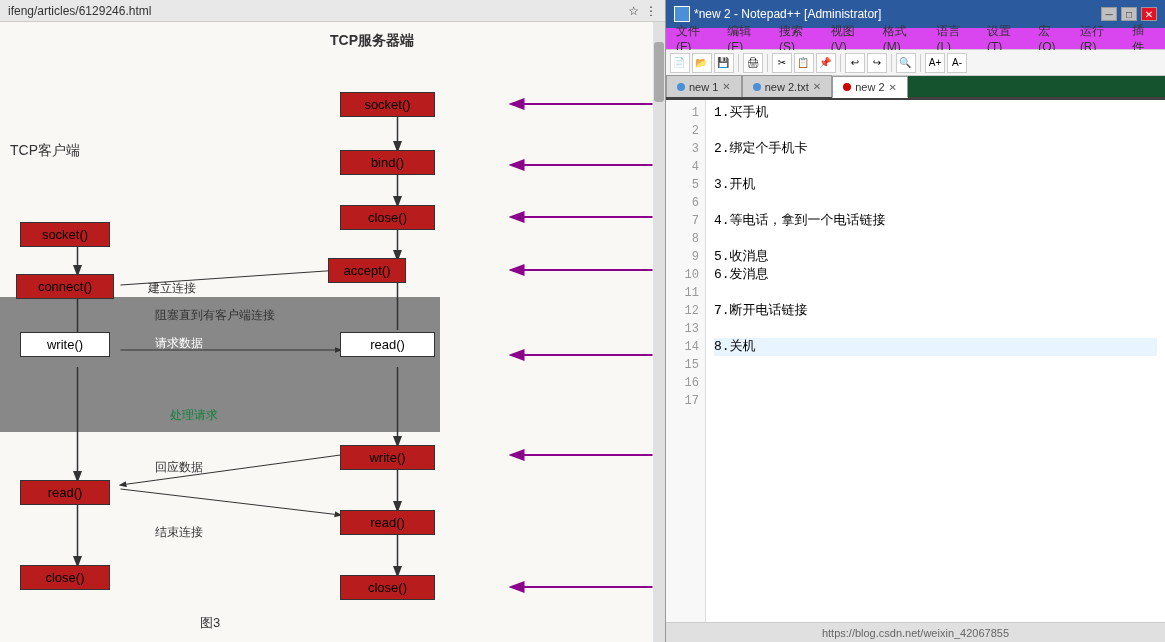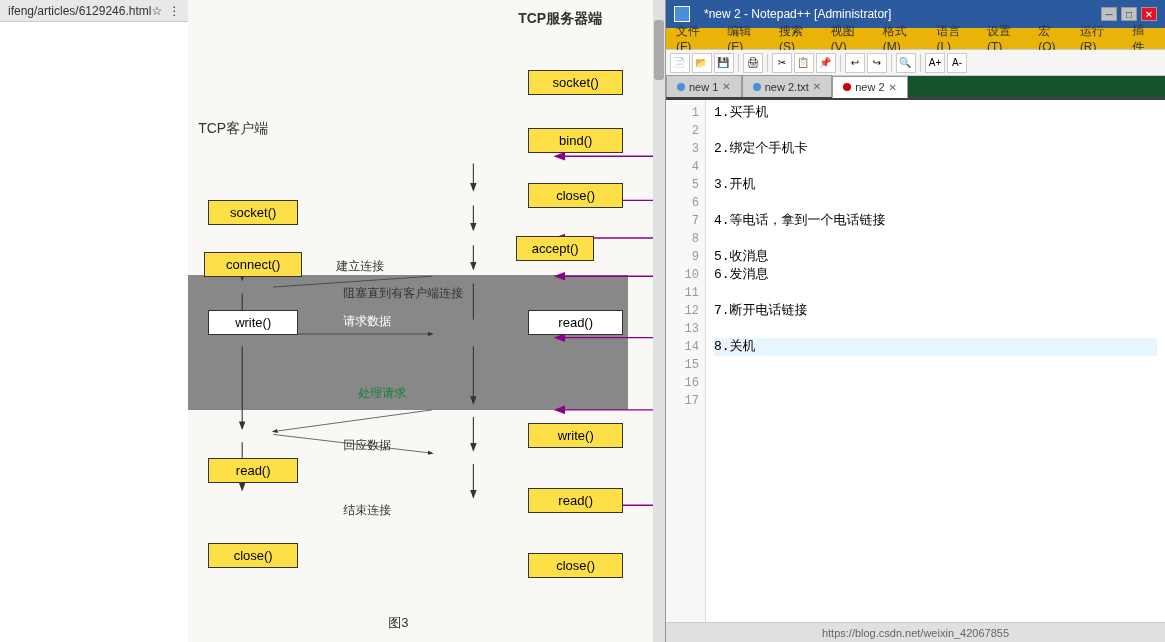--- a/index.html
+++ b/index.html
@@ -4,21 +4,21 @@
   <style>
     * { margin: 0; padding: 0; box-sizing: border-box; }
     body { width: 1165px; height: 642px; overflow: hidden; font-family: 'SimSun', '宋体', sans-serif; font-size: 13px; background: #f0f0f0; display: flex; }
 
     
     .left-panel {
       width: 665px;
       height: 642px;
       background: #fff;
       display: flex;
-      flex-direction: row;
+      flex-direction: column;
       overflow: hidden;
       position: relative;
     }
 
     .browser-bar {
       height: 22px;
       background: #e8e8e8;
       display: flex;
       align-items: center;
       padding: 0 8px;
@@ -43,21 +43,21 @@
       flex: 1;
       background: #faf8f5;
       position: relative;
       overflow: hidden;
     }
 
     
     .diagram-box {
       position: absolute;
       border: 1px solid #333;
-      background: #fde047;
+      background: #b91c1c;
       text-align: center;
       padding: 4px 8px;
       font-size: 13px;
       white-space: nowrap;
     }
 
     .tcp-server-label {
       position: absolute;
       font-size: 14px;
       font-weight: bold;
@@ -113,21 +113,21 @@
     }
 
     .notepad-titlebar {
       height: 28px;
       background: #2c5a9e;
       display: flex;
       align-items: center;
       padding: 0 8px;
       color: #fff;
       font-size: 12px;
-      gap: 14px;
+      gap: 4px;
     }
 
     .notepad-icon {
       width: 16px;
       height: 16px;
       background: #4a90d9;
       border: 1px solid #fff;
       flex-shrink: 0;
     }
 
@@ -149,21 +149,21 @@
       cursor: pointer;
       display: flex;
       align-items: center;
       justify-content: center;
       font-size: 10px;
       color: #333;
     }
 
     .notepad-menubar {
       height: 22px;
-      background: #eab308;
+      background: #d946ef;
       display: flex;
       align-items: center;
       padding: 0 4px;
       gap: 2px;
       border-bottom: 1px solid #ccc;
       font-size: 12px;
     }
 
     .menu-item {
       padding: 2px 6px;

